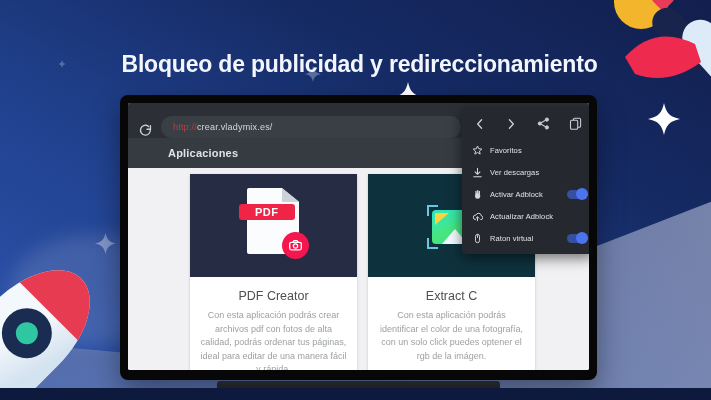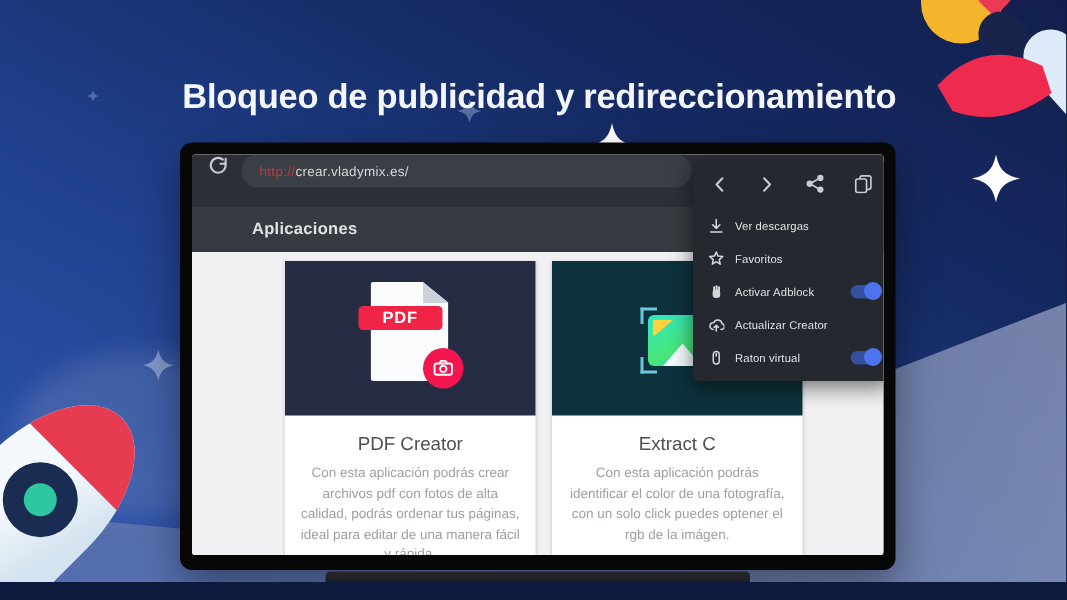--- a/index.html
+++ b/index.html
@@ -35,21 +35,21 @@
     color:#f3f6ff;font-size:23px;font-weight:600;letter-spacing:-.2px;transform:translateX(4px);}
   
   .tablet{position:absolute;left:120px;top:95px;width:477px;height:285px;z-index:3;
     background:#070708;border-radius:8px;box-shadow:0 12px 28px rgba(0,0,0,.38);}
   .stand{position:absolute;left:217px;top:381px;width:283px;height:13px;z-index:1;
     background:linear-gradient(#33363c,#1f2125);border-radius:3px;}
   .screen{position:absolute;left:8px;top:8px;right:8px;bottom:10px;background:#f1f1f3;
     border-radius:2px;overflow:hidden;}
   
   .browser-bar{position:absolute;left:0;top:0;right:0;height:35px;background:#2c3036;
-    display:flex;align-items:flex-start;padding:0 10px;box-sizing:border-box;}
+    display:flex;align-items:flex-end;padding:0 10px;box-sizing:border-box;}
   .refresh-btn{flex:0 0 auto;width:15px;height:15px;margin-right:8px;}
   .url-pill{flex:0 0 auto;width:300px;height:22px;border-radius:11px;background:#3a3e45;
     display:flex;align-items:center;padding:0 12px;box-sizing:border-box;
     font-size:9px;letter-spacing:.2px;white-space:nowrap;overflow:hidden;}
   .url-scheme{color:#c23b3b;}
   .url-host{color:#d6d7d9;}
   .page-header{position:absolute;left:0;top:35px;right:0;height:30px;background:#363b41;
     display:flex;align-items:center;padding-left:40px;box-sizing:border-box;}
   .page-header span{color:#e0e2e4;font-size:11px;font-weight:600;letter-spacing:.2px;}
   
@@ -246,35 +246,35 @@
           <span>
             <svg width="13" height="13" viewBox="0 0 13 13" fill="none" stroke="#c9ccd0" stroke-width="1.1">
               <rect x="4.4" y="1.2" width="7.2" height="9" rx="1.3"></rect>
               <rect x="1.5" y="3.3" width="7.2" height="9" rx="1.3" fill="#25282e"></rect>
             </svg>
           </span>
         </div>
 
         <div class="menu-item">
           <span class="mi-icon">
+            <svg width="11" height="11" viewBox="0 0 10 10" fill="none" stroke="#d5d7da" stroke-width="0.9" stroke-linejoin="round">
+                <path d="M5 .9 L6.1 3.4 L8.9 3.7 L6.8 5.5 L7.4 8.3 L5 6.8 L2.6 8.3 L3.2 5.5 L1.1 3.7 L3.9 3.4 Z"></path>
+              </svg>
+          </span>
+          <span class="mi-label">Favoritos</span>
+
+        </div>
+
+        <div class="menu-item">
+          <span class="mi-icon">
             <svg width="11" height="11" viewBox="0 0 10 10" fill="none" stroke="#d5d7da" stroke-width="0.95" stroke-linecap="round" stroke-linejoin="round">
                 <path d="M5 1.2 V6.4 M2.8 4.4 L5 6.6 L7.2 4.4 M1.6 8.8 H8.4"></path>
               </svg>
           </span>
           <span class="mi-label">Ver descargas</span>
-
-        </div>
-
-        <div class="menu-item">
-          <span class="mi-icon">
-            <svg width="11" height="11" viewBox="0 0 10 10" fill="none" stroke="#d5d7da" stroke-width="0.9" stroke-linejoin="round">
-                <path d="M5 .9 L6.1 3.4 L8.9 3.7 L6.8 5.5 L7.4 8.3 L5 6.8 L2.6 8.3 L3.2 5.5 L1.1 3.7 L3.9 3.4 Z"></path>
-              </svg>
-          </span>
-          <span class="mi-label">Favoritos</span>
 
         </div>
 
         <div class="menu-item">
           <span class="mi-icon">
             <svg width="11" height="11" viewBox="0 0 10 10" fill="#d5d7da">
               <rect x="2.8" y="3.6" width="4.6" height="5.2" rx="2"></rect>
               <rect x="3.1" y="1.6" width="1.2" height="3" rx="0.6"></rect>
               <rect x="4.6" y="1" width="1.2" height="3.4" rx="0.6"></rect>
               <rect x="6.1" y="1.6" width="1.2" height="3" rx="0.6"></rect>
@@ -284,21 +284,21 @@
           <span class="toggle on"></span>
         </div>
 
         <div class="menu-item">
           <span class="mi-icon">
             <svg width="11" height="11" viewBox="0 0 10 10" fill="none" stroke="#d5d7da" stroke-width="0.9" stroke-linecap="round" stroke-linejoin="round">
               <path d="M3.1 7.9 a2.1 2.1 0 1 1 .4-4.2 a2.6 2.6 0 0 1 5 .7 a1.7 1.7 0 0 1 -.6 3.4"></path>
               <path d="M5 8.8 V5.4 M3.7 6.6 L5 5.3 L6.3 6.6"></path>
             </svg>
           </span>
-          <span class="mi-label">Actualizar Creator</span>
+          <span class="mi-label">Actualizar Adblock</span>
 
         </div>
 
 
         <div class="menu-item">
           <span class="mi-icon">
             <svg width="11" height="11" viewBox="0 0 10 10" fill="none" stroke="#d5d7da" stroke-width="0.9" stroke-linecap="round">
                 <rect x="3.2" y="1.2" width="3.6" height="7.6" rx="1.8"></rect>
                 <path d="M5 2.4 V4"></path>
               </svg>

